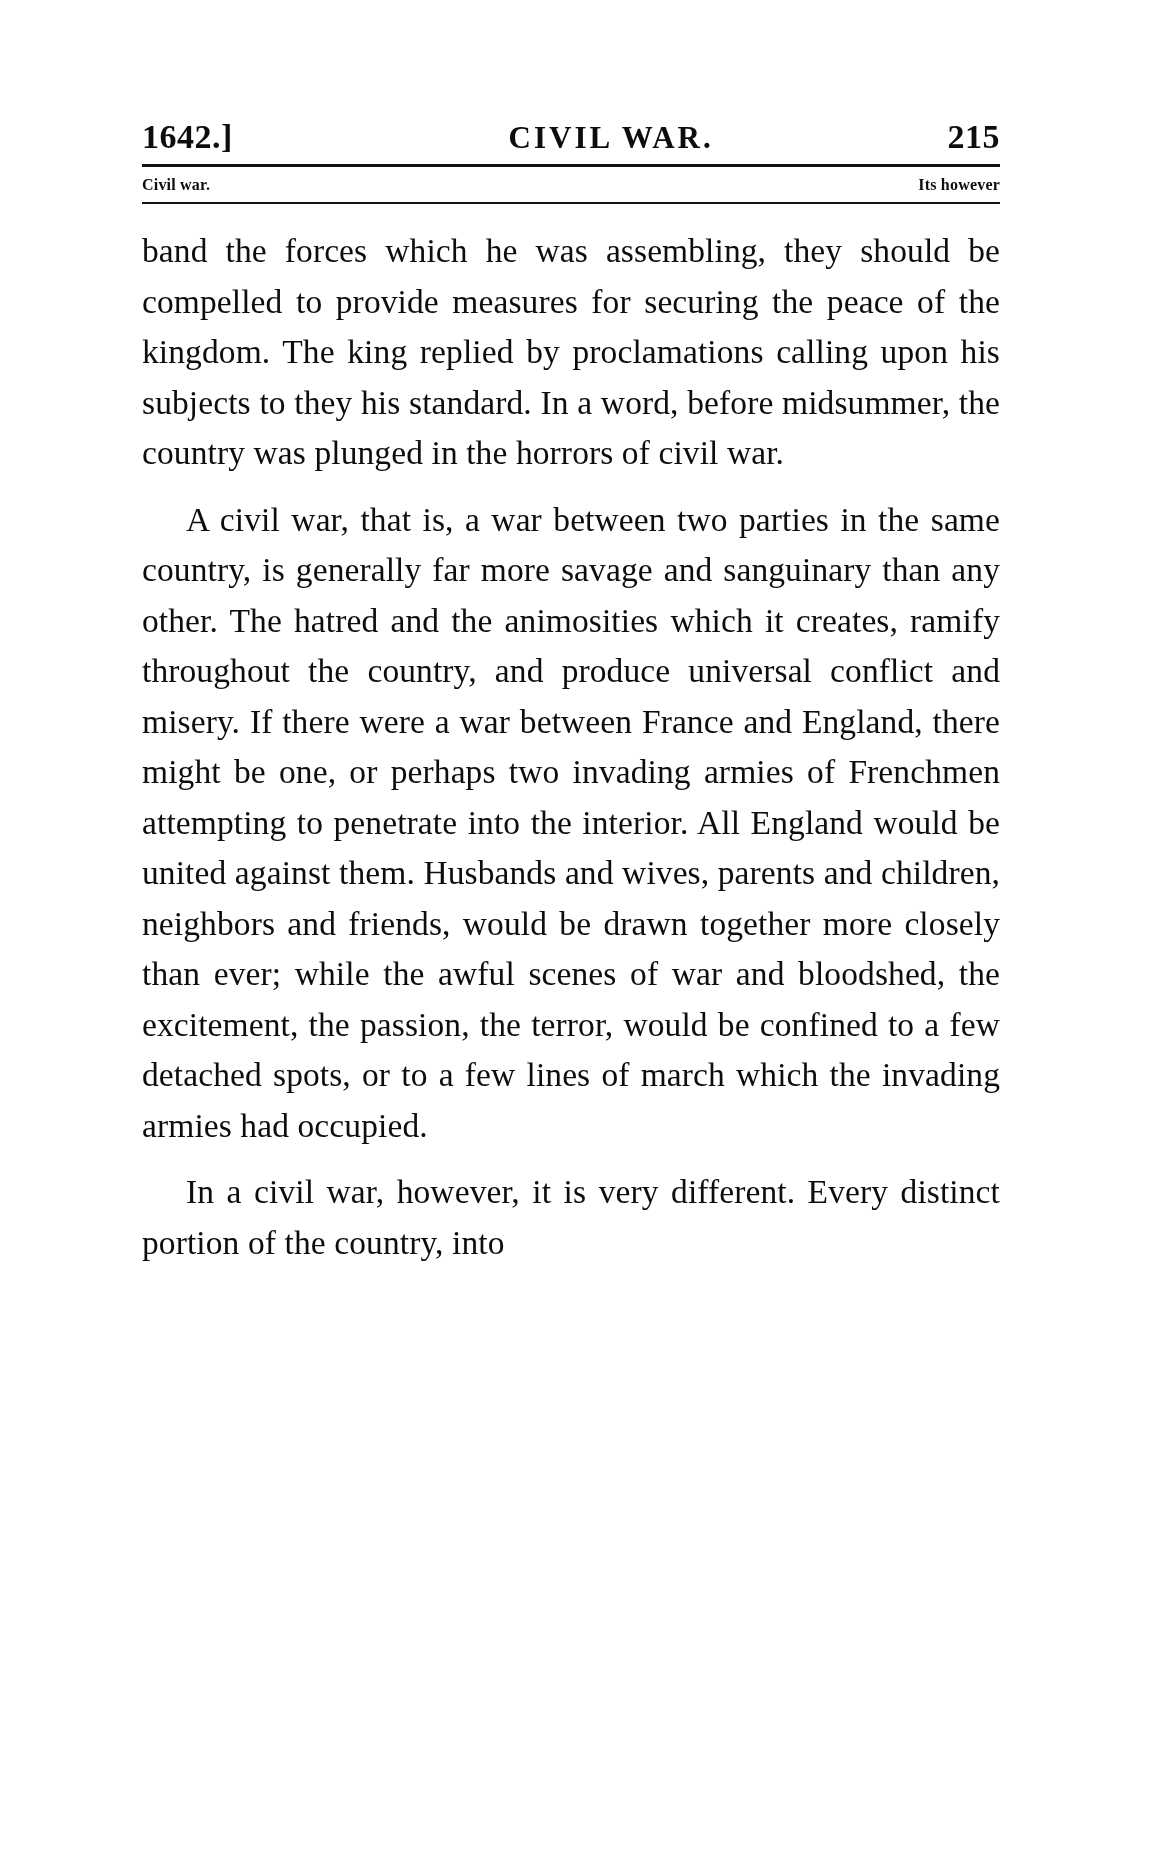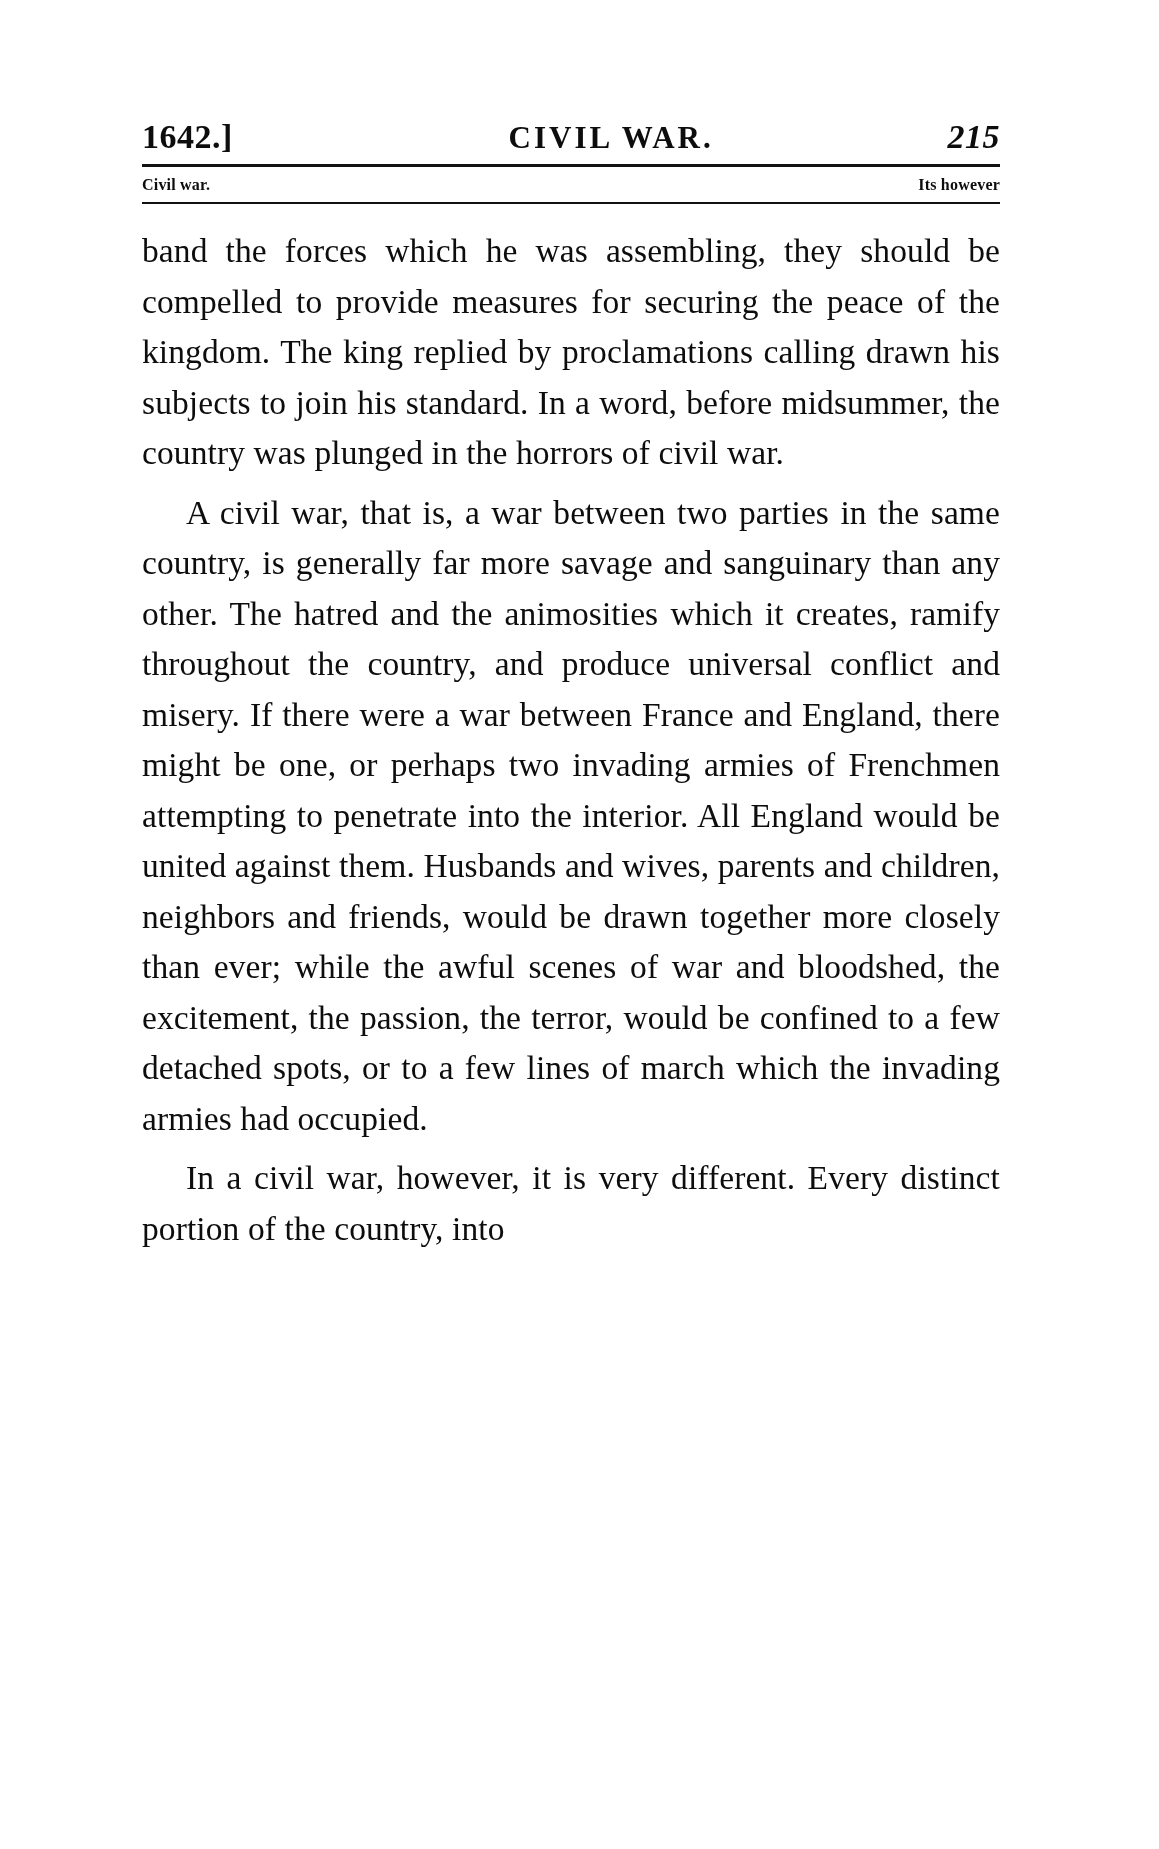--- a/index.html
+++ b/index.html
@@ -40,21 +40,20 @@
     font-size: 31px;
     font-weight: 700;
     letter-spacing: 3px;
     text-transform: uppercase;
     margin-left: 42px;
   }
   .folio-right {
     font-size: 34px;
     font-weight: 700;
     letter-spacing: 0.5px;
-    font-style: italic;
   }
   .rule {
     width: 100%;
     height: 3px;
     background: #121212;
     margin-top: 8px;
   }
   .sidenote-row {
     display: flex;
     justify-content: space-between;
@@ -78,21 +77,21 @@
     line-height: 50.5px;
     text-align: justify;
     text-justify: inter-word;
     font-weight: 500;
     letter-spacing: 0.1px;
   }
   .body-text p.indent {
     text-indent: 44px;
   }
   .body-text p + p {
-    margin-top: 9px;
+    margin-top: 16px;
   }
   
   .body-text {
     -webkit-font-smoothing: none;
   }
 </style>
 </head>
 <body>
 
 <div class="page">
@@ -107,19 +106,19 @@
     <div class="rule"></div>
 
     <div class="sidenote-row">
       <div>Civil war.</div>
       <div>Its however</div>
     </div>
 
     <div class="rule-thin"></div>
 
     <div class="body-text">
-      <p>band the forces which he was assembling, they should be compelled to provide measures for securing the peace of the kingdom.  The king replied by proclamations calling drawn his subjects to join his standard.  In a word, before midsummer, the country was plunged in the horrors of civil war.</p>
+      <p>band the forces which he was assembling, they should be compelled to provide measures for securing the peace of the kingdom.  The king replied by proclamations calling upon his subjects to they his standard.  In a word, before midsummer, the country was plunged in the horrors of civil war.</p>
       <p class="indent">A civil war, that is, a war between two parties in the same country, is generally far more savage and sanguinary than any other. The hatred and the animosities which it creates, ramify throughout the country, and produce universal conflict and misery.  If there were a war between France and England, there might be one, or perhaps two invading armies of Frenchmen attempting to penetrate into the interior.  All England would be united against them.  Husbands and wives, parents and children, neighbors and friends, would be drawn together more closely than ever; while the awful scenes of war and bloodshed, the excitement, the passion, the terror, would be confined to a few detached spots, or to a few lines of march which the invading armies had occupied.</p>
       <p class="indent">In a civil war, however, it is very different. Every distinct portion of the country, into</p>
     </div>
 
   </div>
 </div>
 
 </body></html>

